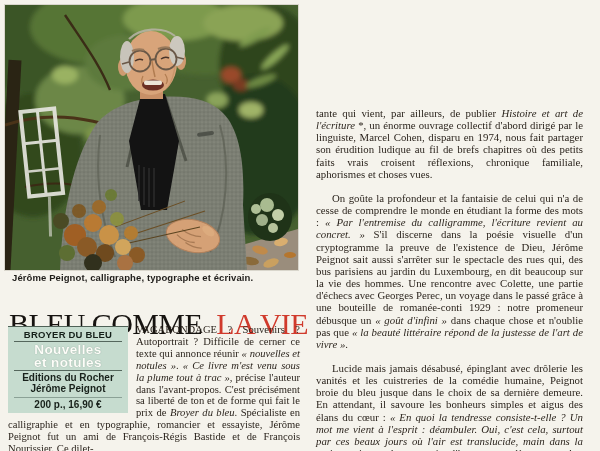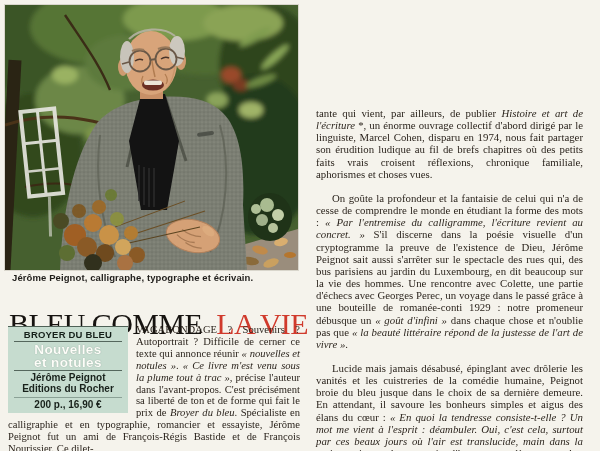--- a/index.html
+++ b/index.html
@@ -211,22 +211,22 @@
 
 <h1 class="title"><span>BLEU COMME</span><span class="red">LA VIE</span></h1>
 
 <div class="left-article">
   <div class="bookbox">
     <div class="series">BROYER DU BLEU</div>
     <div class="rule"></div>
     <div class="bigtitle">Nouvelles</div>
     <div class="bigtitle">et notules</div>
     <div class="rule"></div>
+    <div class="meta">Editions du Rocher</div>
     <div class="meta">Jérôme Peignot</div>
-    <div class="meta">Editions du Rocher</div>
     <div class="rule light"></div>
     <div class="meta">200 p., 16,90 €</div>
   </div>
   <div class="left-body">
     <p><span>VAGABONDAGE ? Souvenirs ? Autoportrait ? Difficile de cerner ce texte qui annonce réunir </span><span class="it">« nouvelles et notules »</span><span>. </span><span class="it">« Ce livre m'est venu sous la plume tout à trac »</span><span>, précise l'auteur dans l'avant-propos. C'est précisément sa liberté de ton et de forme qui fait le prix de </span><span class="it">Broyer du bleu</span><span>. Spécialiste en calligraphie et en typographie, romancier et essayiste, Jérôme Peignot fut un ami de François-Régis Bastide et de François Nourissier. Ce dilet-</span></p>
   </div>
 </div>
 
 <div class="right-col">
   <p><span>tante qui vient, par ailleurs, de publier </span><span class="it">Histoire et art de l'écriture</span><span> *, un énorme ouvrage collectif d'abord dirigé par le linguiste, Marcel Cohen, disparu en 1974, nous fait partager son érudition ludique au fil de brefs chapitres où des petits faits vrais croisent réflexions, chronique familiale, aphorismes et choses vues.</span></p>

